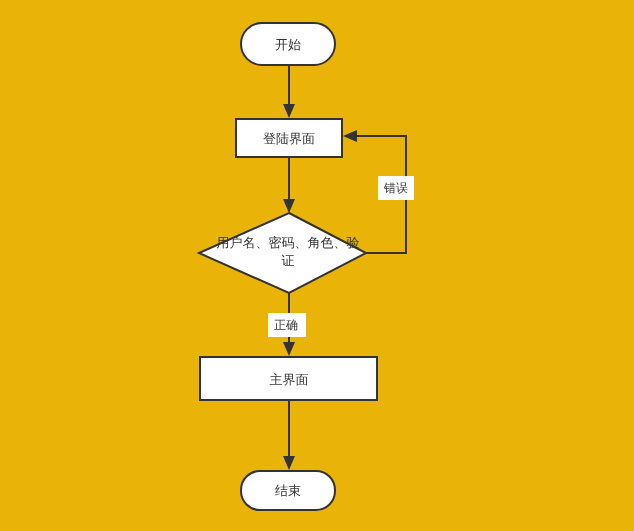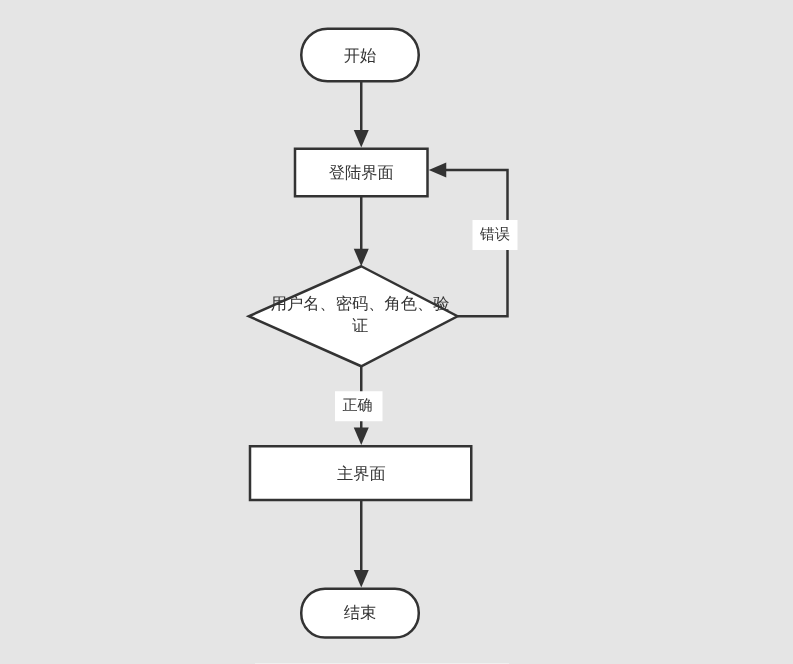--- a/index.html
+++ b/index.html
@@ -7,21 +7,21 @@
     padding: 0;
     background: #ffffff;
   }
   body {
     font-family: "DejaVu Sans", "Liberation Sans", sans-serif;
   }
   #flowchart-canvas {
     position: relative;
     width: 634px;
     height: 531px;
-    background: #e5e5e5;
+    background: #eab308;
     overflow: hidden;
   }
   #flow-svg {
     position: absolute;
     top: 0;
     left: 0;
     width: 634px;
     height: 531px;
   }
   .node-shape {

